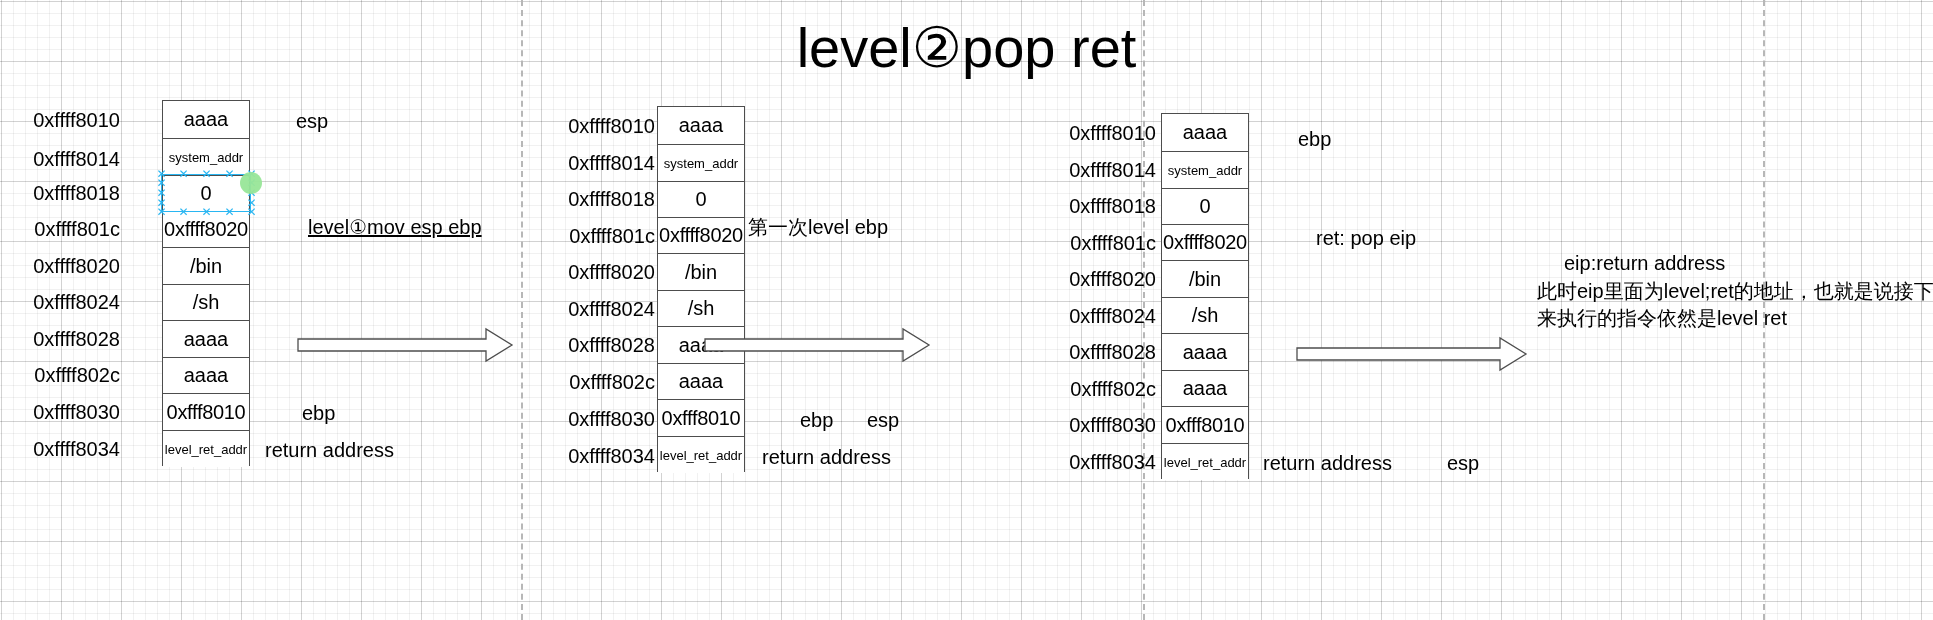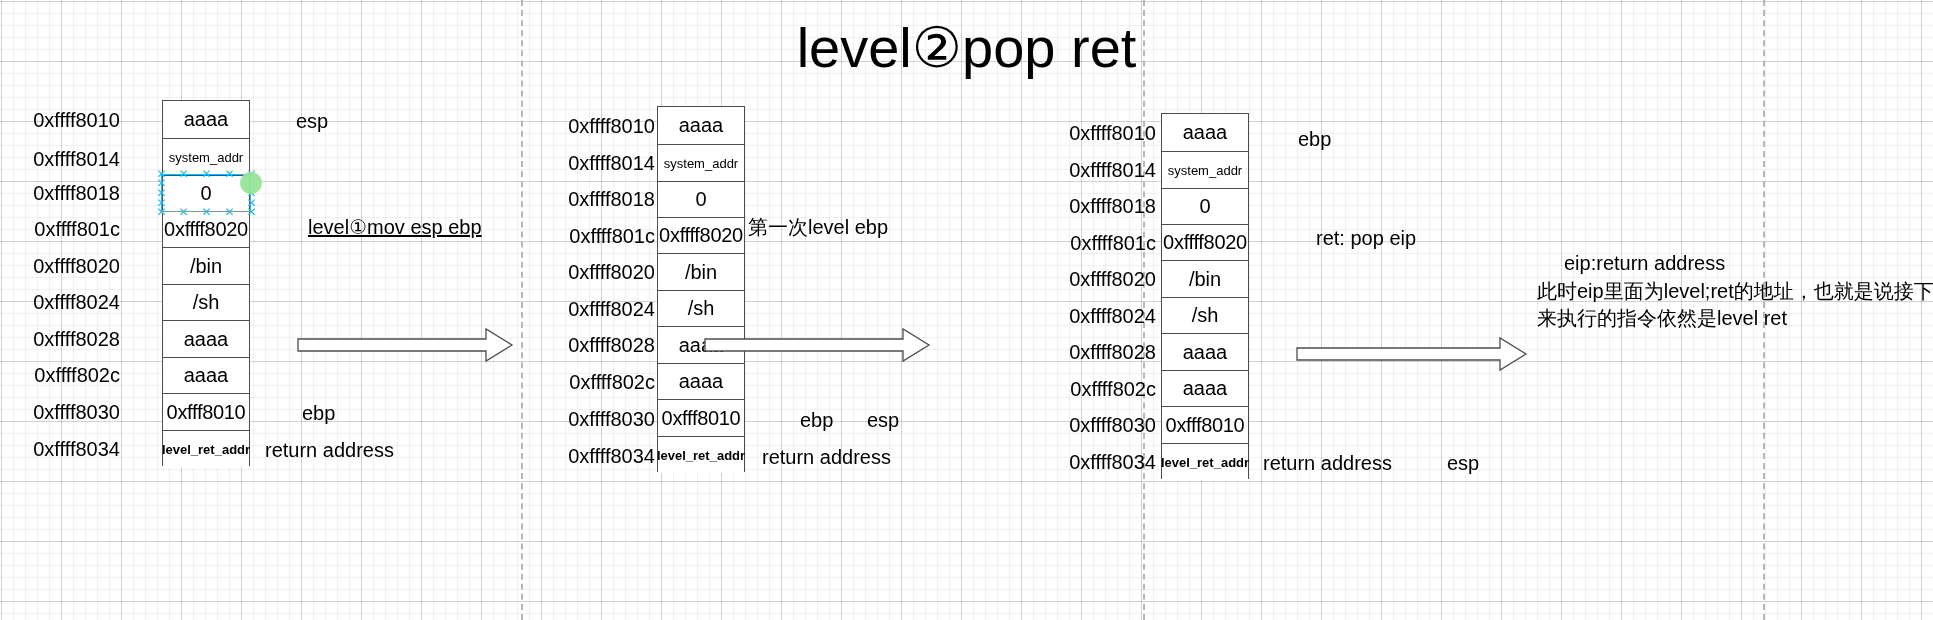--- a/index.html
+++ b/index.html
@@ -87,21 +87,21 @@
     box-sizing: border-box;
     border-bottom: 1.4px solid #4d4d4d;
     display: flex;
     align-items: center;
     justify-content: center;
     background: #ffffff;
     font-size: 20px;
     white-space: nowrap;
     overflow: visible;
   }
-  .stack-cell:last-child { border-bottom: none; font-weight: bold; }
+  .stack-cell:last-child { border-bottom: none; }
   .stack-cell.small { font-size: 13px; }
   .stack-cell.wide  { font-size: 20px; letter-spacing: -0.3px; }
 
   
   .note {
     position: absolute;
     font-size: 20px;
     line-height: 26px;
     white-space: nowrap;
   }

